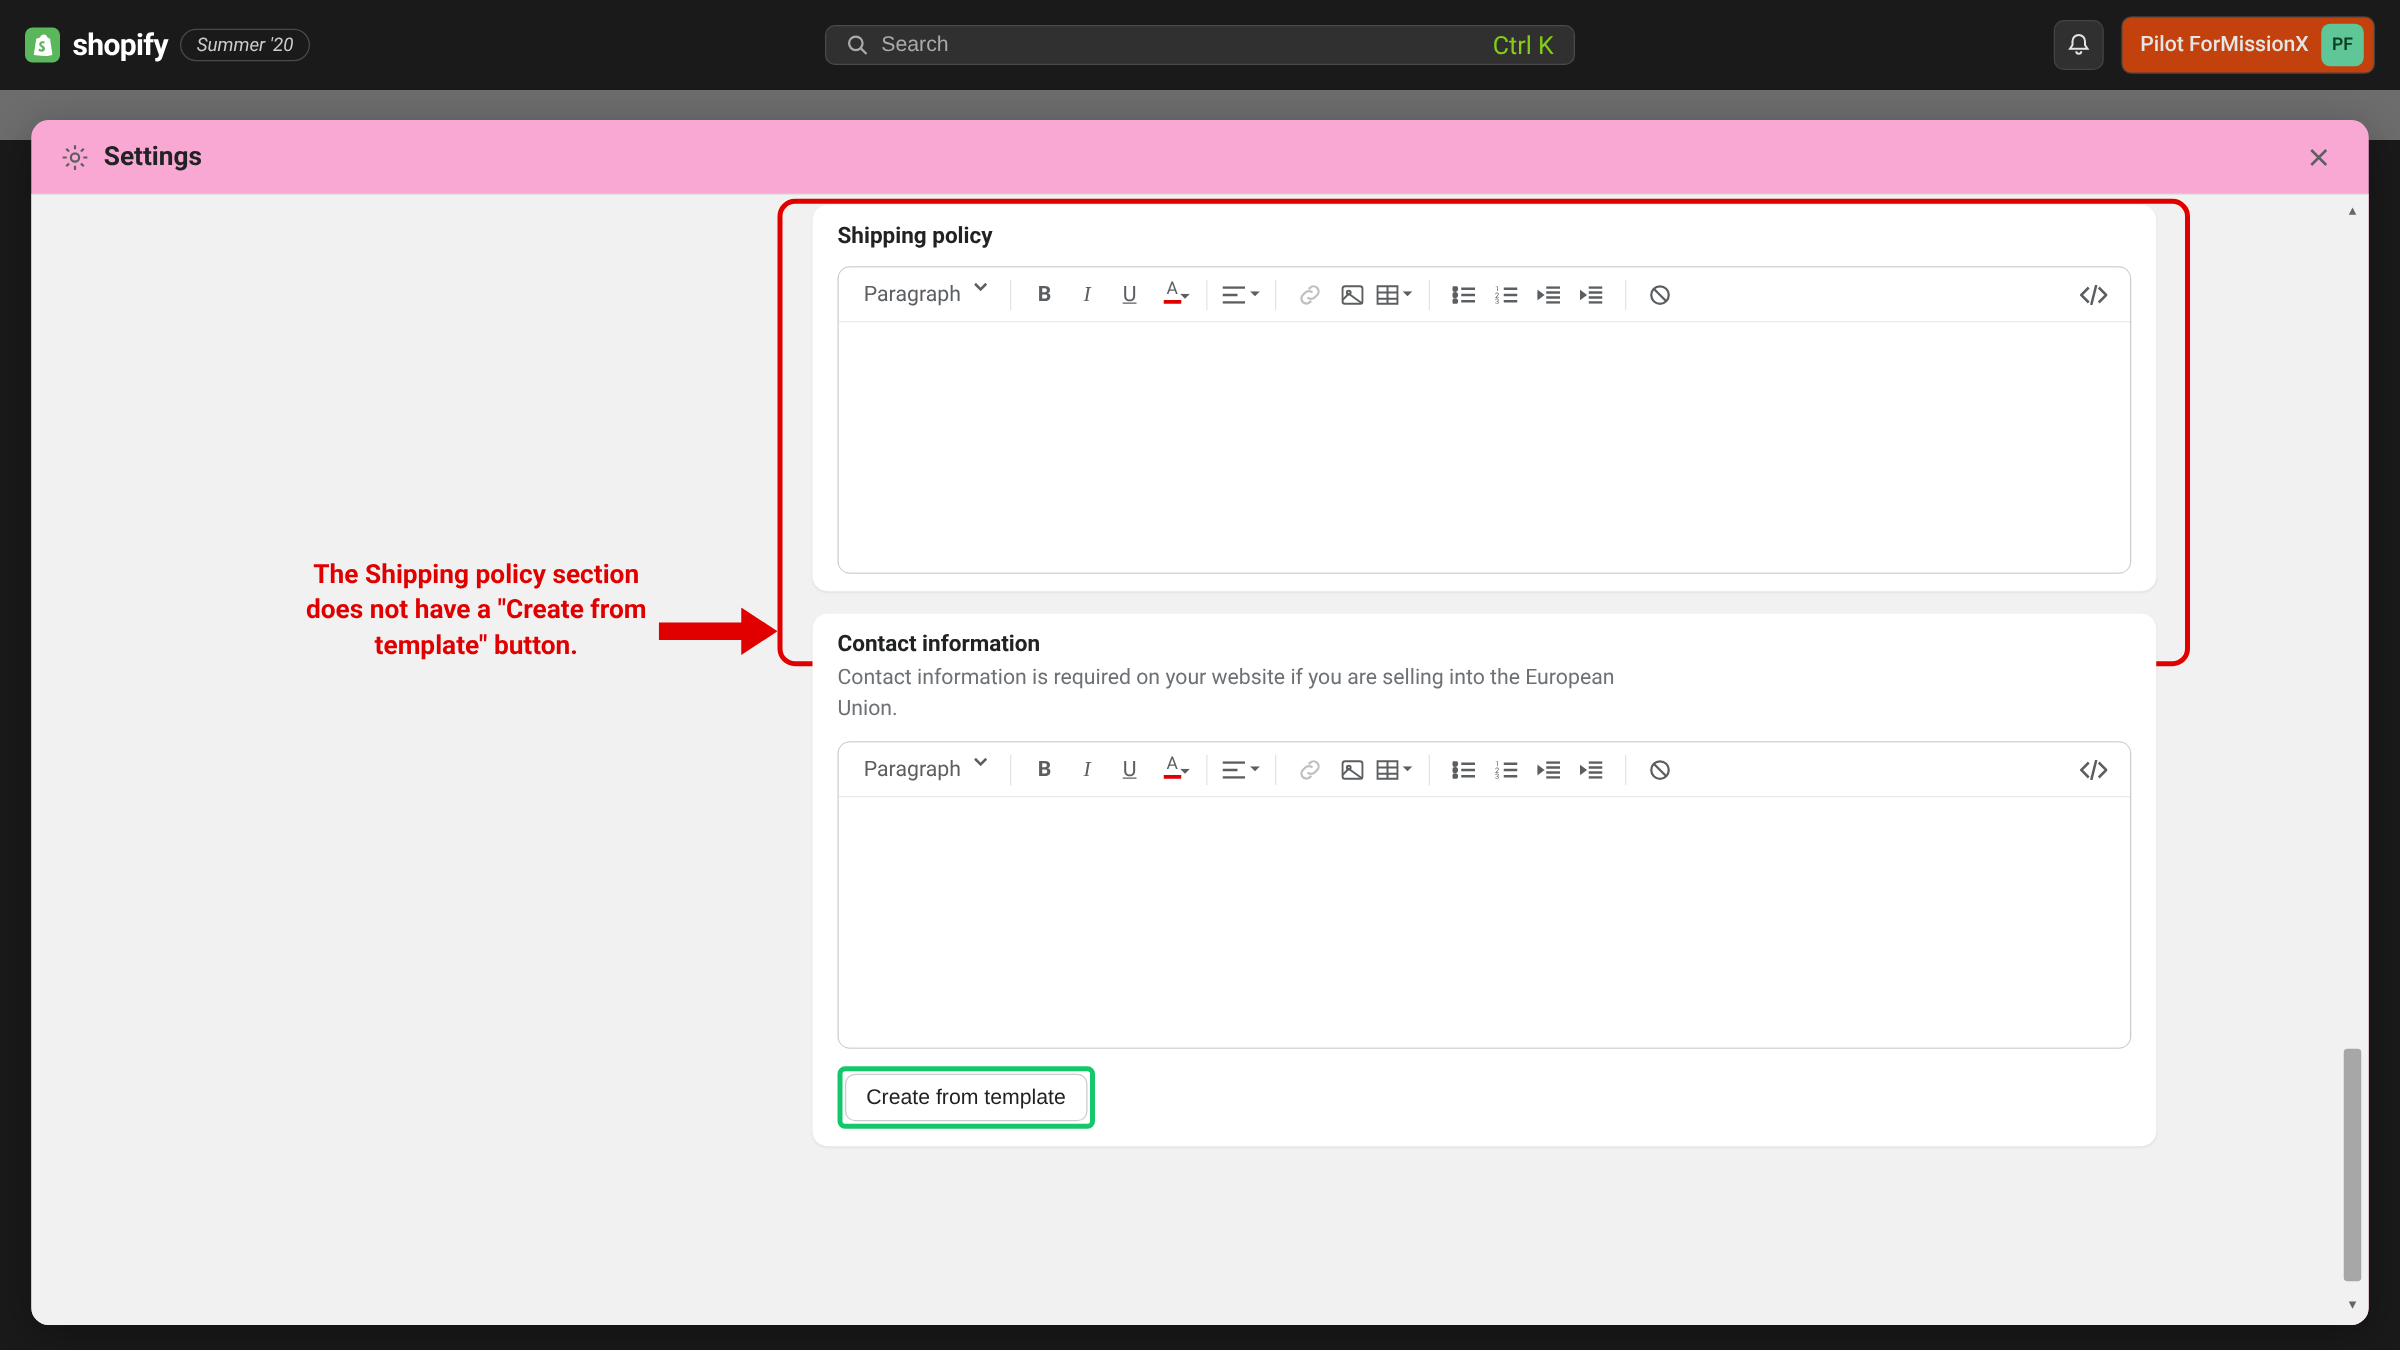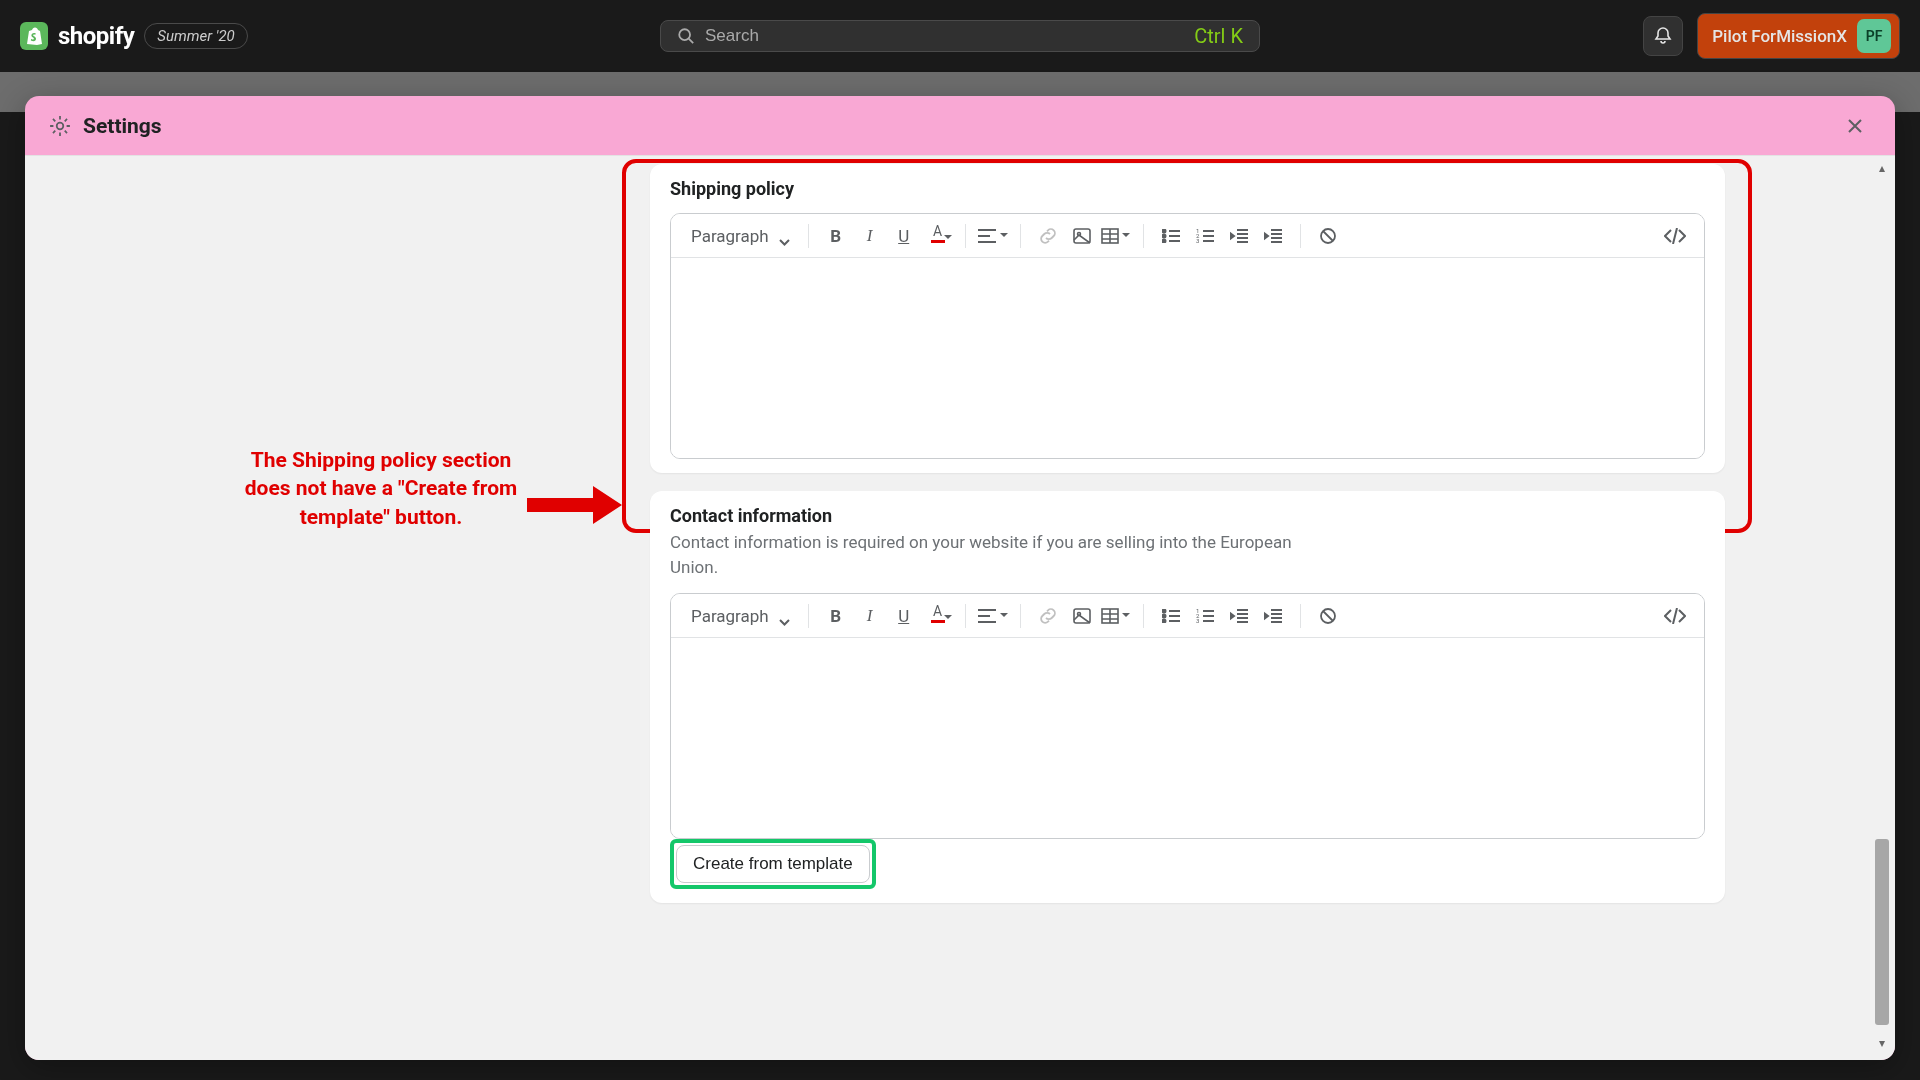--- a/index.html
+++ b/index.html
@@ -32,28 +32,28 @@
 
 .annotation-text{position:absolute;left:216px;top:290px;width:280px;color:#e00000;font-weight:700;font-size:21px;text-align:center;line-height:1.35}
 .arrow{position:absolute;left:502px;top:330px;width:95px;height:38px}
 
 .card-stack{position:absolute;left:625px;top:8px;width:1075px}
 .card{background:#fff;border-radius:12px;padding:14px 20px;margin-bottom:18px;box-shadow:0 1px 2px rgba(0,0,0,.06)}
 .card-title{font-size:18px;font-weight:700;color:#202223}
 .card-sub{font-size:17px;color:#6d7175;margin-top:4px;max-width:640px;line-height:1.45}
 
 .red-frame{position:absolute;left:597px;top:3px;width:1130px;height:374px;border:4px solid #e00000;border-radius:14px;pointer-events:none}
-.green-frame{border:4px solid #14c76a;border-radius:6px;display:inline-block;padding:2px;}
+.green-frame{border:4px solid #14c76a;border-radius:6px;display:inline-block;padding:2px;margin-top:14px}
 
 .editor{border:1px solid #c9cccf;border-radius:10px;margin-top:14px;overflow:hidden}
 .toolbar{height:44px;background:#fff;border-bottom:1px solid #e1e3e5;display:flex;align-items:center;padding:0 14px;gap:4px}
 .tb-sep{width:1px;height:24px;background:#e1e3e5;margin:0 8px}
 .tb-btn{min-width:30px;height:30px;display:flex;align-items:center;justify-content:center;color:#5c5f62;border-radius:6px;cursor:pointer;font-size:17px}
 .tb-btn.dis{color:#c0c0c0;cursor:default}
-.tb-para{display:flex;align-items:flex-end;gap:10px;color:#5c5f62;font-size:17px;padding:0 6px}
+.tb-para{display:flex;align-items:flex-start;gap:10px;color:#5c5f62;font-size:17px;padding:0 6px}
 .tb-right{margin-left:auto}
 .editor-area{height:200px;background:#fff}
 
 .btn{border:1px solid #c9cccf;background:#fff;padding:8px 16px;border-radius:8px;font-size:17px;color:#202223;cursor:pointer;font-weight:500}
 
 .scroll-track{position:absolute;right:4px;top:3px;bottom:8px;width:18px}
 .scroll-arrow{width:18px;height:18px;display:flex;align-items:center;justify-content:center;font-size:12px;color:#666}
 .scroll-thumb{position:absolute;right:2px;top:680px;width:14px;height:186px;background:#a7a7a7;border-radius:3px}
 
 svg{display:block}

